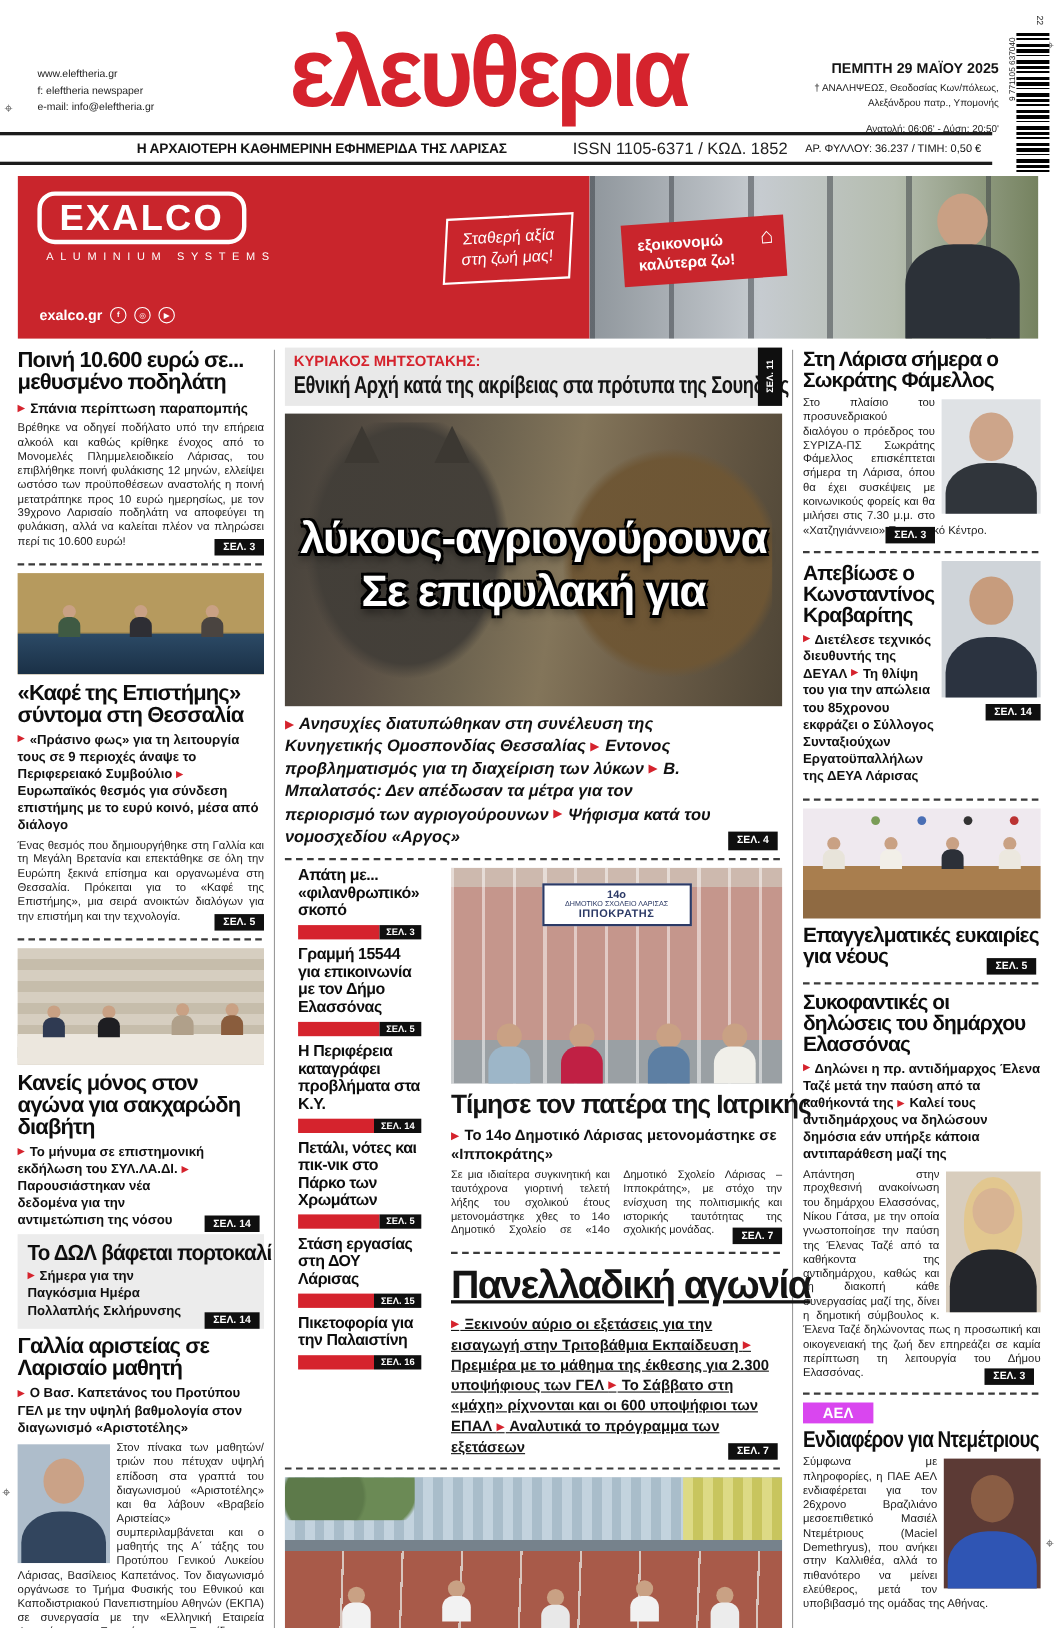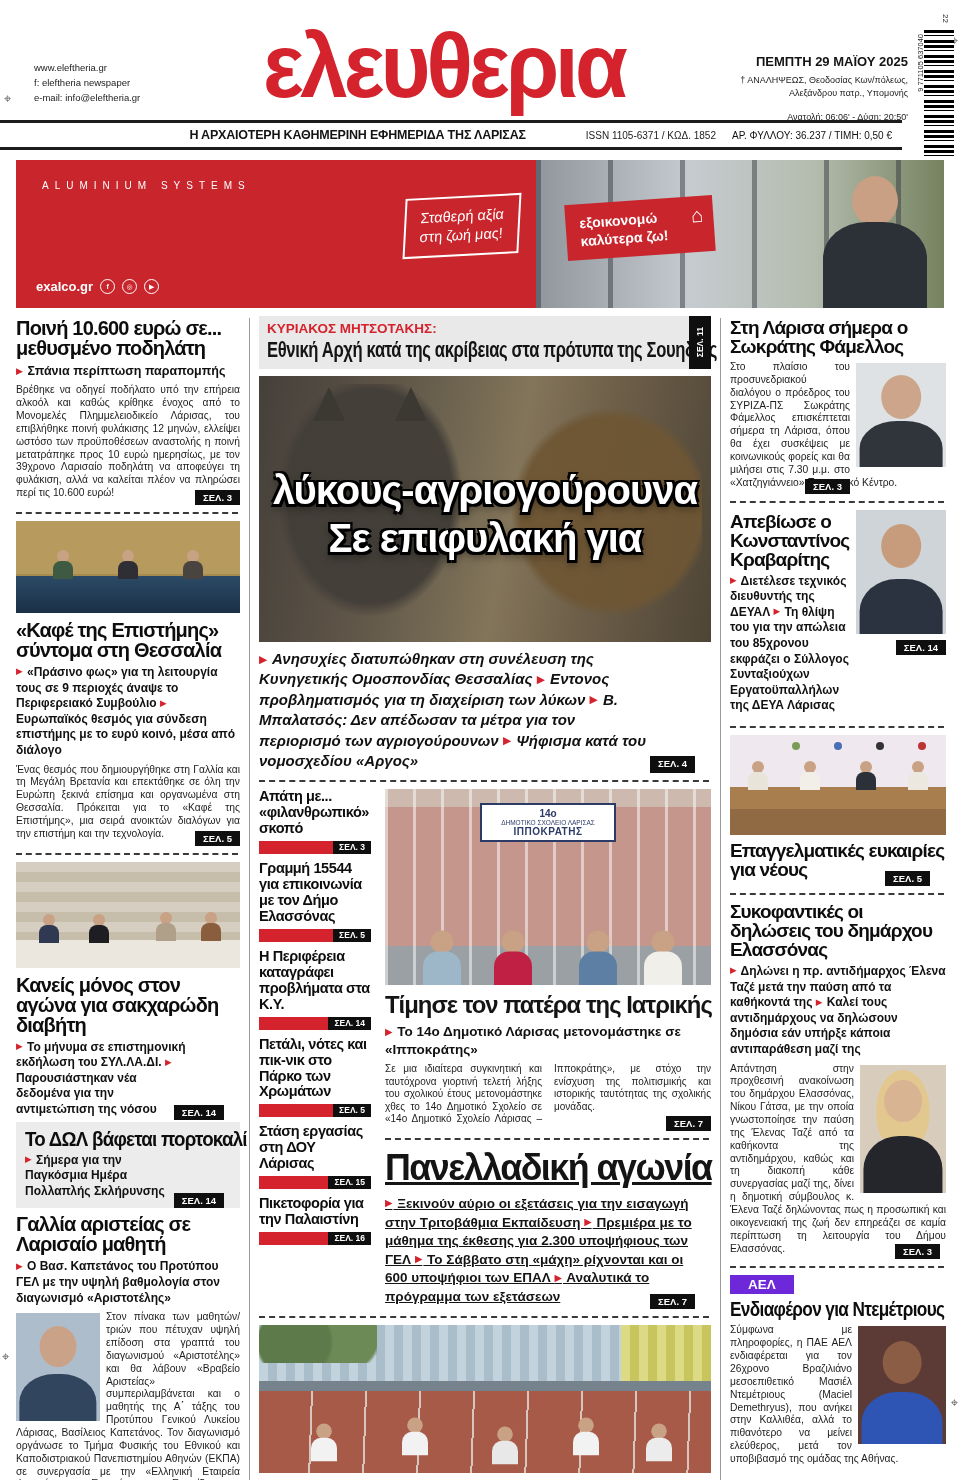--- a/index.html
+++ b/index.html
@@ -17,21 +17,21 @@
   .mh-sun{font-size:9px;margin-top:12px;color:#222;}
   .barcode{position:absolute;top:30px;right:6px;width:40px;height:136px;}
   .bc-top{position:absolute;top:-16px;right:4px;font-size:8px;transform:rotate(90deg);color:#222;}
   .bc-stripes{position:absolute;top:0;right:0;width:30px;height:130px;
     background:repeating-linear-gradient(180deg,#000 0 3px,#fff 3px 5px,#000 5px 6px,#fff 6px 10px,#000 10px 13px,#fff 13px 15px);}
   .bc-num{position:absolute;top:4px;right:29px;writing-mode:vertical-rl;transform:rotate(180deg);font-size:7.5px;color:#222;}
   .tagstrip{margin:4px 58px 0 0;border-top:3px solid #1c1c1c;border-bottom:3px solid #1c1c1c;
             padding:3px 10px;display:flex;align-items:center;gap:16px;height:18px;}
   .tagspacer{flex:1;}
   .tagline{font-size:12.5px;font-weight:bold;letter-spacing:-0.2px;}
-  .issn{font-size:10px;color:#222;padding-left:44px;}
+  .issn{font-size:15px;color:#222;padding-left:44px;}
   .issue{font-size:10px;color:#111;}
   
   .ad-ex{margin:10px 16px 6px 16px;height:148px;display:flex;overflow:hidden;}
   .axl{flex:0 0 56%;background:#c9252c;position:relative;color:#fff;padding:14px 18px;box-sizing:border-box;}
   .ex-logo{display:inline-block;border:4px solid #fff;border-radius:16px;padding:1px 16px;
            font-size:33px;font-weight:bold;letter-spacing:2px;}
   .ex-sub{font-size:10px;letter-spacing:6px;margin:6px 0 0 8px;}
   .ex-site{position:absolute;left:20px;bottom:14px;font-size:13px;font-weight:bold;display:flex;align-items:center;gap:7px;}
   .soc{display:inline-flex;align-items:center;justify-content:center;width:13px;height:13px;border:1.3px solid #fff;
        border-radius:50%;font-size:7px;font-weight:bold;}
@@ -58,21 +58,21 @@
   .hl-l{font-size:20px;margin:2px 0 5px 0;}
   .hl-r{font-size:19px;margin:2px 0 5px 0;}
   .bul{font-size:12.5px;font-weight:bold;line-height:1.3;margin-bottom:5px;color:#111;}
   .bul-sm{font-size:12px;}
   .arr{color:#d5232d;font-size:.72em;vertical-align:1.5px;margin-right:1px;}
   .body{font-size:10.3px;line-height:1.25;text-align:justify;color:#1c1c1c;}
   .badge{display:inline-block;background:#0f0f0f;color:#fff;font-size:9.5px;font-weight:bold;
          padding:2px 8px;white-space:nowrap;}
   .badge-line{text-align:right;margin-top:-13px;position:relative;}
   .rel{position:relative;}
-  .badge-abs{position:absolute;right:16px;bottom:0;}
+  .badge-abs{position:absolute;right:4px;bottom:0;}
   .fit{white-space:nowrap;display:block;}
   
   .ph{position:relative;width:100%;overflow:hidden;}
   .pp{position:absolute;width:22px;height:30px;}
   .pp::before{content:"";position:absolute;top:0;left:50%;transform:translateX(-50%);
               width:12px;height:12px;border-radius:50%;background:#c9a184;z-index:2;}
   .pp::after{content:"";position:absolute;top:11px;left:50%;transform:translateX(-50%);
              width:20px;height:18px;border-radius:8px 8px 0 0;background:var(--shirt,#3a4149);z-index:2;}
   .ph-meeting{height:92px;background:linear-gradient(180deg,#b69a5e 0 58%,#a78c52 58%);}
   .mt-table{position:absolute;bottom:0;left:0;right:0;height:40%;background:linear-gradient(180deg,#2c4a66,#1a3046);}
@@ -97,21 +97,21 @@
   .wolf-blob{position:absolute;left:1%;top:3%;width:47%;height:94%;
     background:radial-gradient(ellipse at 50% 45%,rgba(66,62,56,.95) 0 55%,transparent 62%);}
   .wolf-ear{position:absolute;width:0;height:0;border-left:16px solid transparent;border-right:16px solid transparent;
             border-bottom:34px solid #3c3832;top:4%;}
   .boar-blob{position:absolute;right:2%;top:7%;width:45%;height:88%;
     background:radial-gradient(ellipse at 55% 50%,rgba(110,86,52,.95) 0 57%,transparent 63%);}
   .wolf-hl{position:absolute;left:0;right:0;top:34%;text-align:center;color:#fff;font-weight:bold;
            font-size:40px;line-height:1.2;letter-spacing:-1px;
            text-shadow:2.5px 2.5px 0 #000,-2.5px 2.5px 0 #000,2.5px -2.5px 0 #000,-2.5px -2.5px 0 #000,0 5px 8px rgba(0,0,0,.55);}
   .c-bullets{font-size:15px;font-weight:bold;line-height:1.36;position:relative;padding-right:2px;color:#111;}
-  .crow{display:flex;gap:14px;margin-top:4px;}
+  .crow{display:flex;gap:27px;margin-top:4px;margin-left:12px;}
   .briefs{width:112px;flex:none;}
   .brief{margin-bottom:7px;}
   .brief-t{font-size:14.5px;font-weight:bold;line-height:1.1;letter-spacing:-0.4px;margin-bottom:4px;color:#0d0d0d;}
   .brief-bar{display:flex;height:13px;}
   .brief-red{flex:1;background:#d5232d;}
   .brief-badge{background:#0f0f0f;color:#fff;font-size:8.5px;font-weight:bold;padding:1px 6px;line-height:11px;}
   .csub{flex:1;min-width:0;}
   .ph-school{height:196px;background:
      repeating-linear-gradient(90deg,rgba(255,255,255,.5) 0 3px,transparent 3px 28px),
      linear-gradient(180deg,#cdb9ae 0 9%,#c5968c 9% 80%,#9aa0a4 80%);}
@@ -131,21 +131,21 @@
      background:radial-gradient(circle at 30% 45%,#5d7a4a 0 42%,transparent 46%),radial-gradient(circle at 72% 30%,#6b8a55 0 38%,transparent 42%);}
   .fence{position:absolute;top:38%;left:0;right:0;height:7%;background:#76828c;}
   .track{position:absolute;top:45%;bottom:0;left:0;right:0;background:repeating-linear-gradient(92deg,#a85a49 0 52px,#d8c6be 52px 54px);}
   .hl-sport{font-size:32px;font-weight:bold;letter-spacing:-1.2px;margin:7px 0 4px 0;}
   
   .split{display:flex;gap:6px;}
   .split-main{flex:1;min-width:0;}
   .fl-r{float:right;margin:2px 0 3px 6px;}
   .fl-l{float:left;margin:2px 6px 3px 0;}
   .graybox{background:#ececec;padding:7px 9px 9px 9px;position:relative;margin:2px 0 6px 0;}
-  .ael-badge{display:inline-block;background:#6d28d9;color:#fff;font-size:13.5px;font-weight:bold;
+  .ael-badge{display:inline-block;background:#d946ef;color:#fff;font-size:13.5px;font-weight:bold;
              padding:2px 18px;margin-bottom:4px;}
 </style>
 </head>
 <body>
 
 <div class="page">
 
   <div class="reg" style="left:4px;top:92px;">⌖</div>
   <div class="reg" style="right:2px;top:34px;">⌖</div>
   <div class="reg" style="left:2px;top:1350px;">⌖</div>
@@ -173,20 +173,21 @@
   <div class="tagstrip">
     <div class="tagspacer"></div>
     <div class="tagline">Η ΑΡΧΑΙΟΤΕΡΗ ΚΑΘΗΜΕΡΙΝΗ ΕΦΗΜΕΡΙΔΑ ΤΗΣ ΛΑΡΙΣΑΣ</div>
     <div class="issn">ISSN 1105-6371 / ΚΩΔ. 1852</div>
     <div class="issue">ΑΡ. ΦΥΛΛΟΥ: 36.237 / ΤΙΜΗ: 0,50 €</div>
   </div>
 
   <section class="ad-ex">
     <div class="axl">
       <div>
+        <span class="ex-logo">EXALCO</span>
         <div class="ex-sub">ALUMINIUM SYSTEMS</div>
       </div>
       <div class="ex-slogan">
         <div>Σταθερή αξία</div>
         <div>στη ζωή μας!</div>
       </div>
       <div class="ex-site">
         <span>exalco.gr</span>
         <span class="soc">f</span>
         <span class="soc">◎</span>

